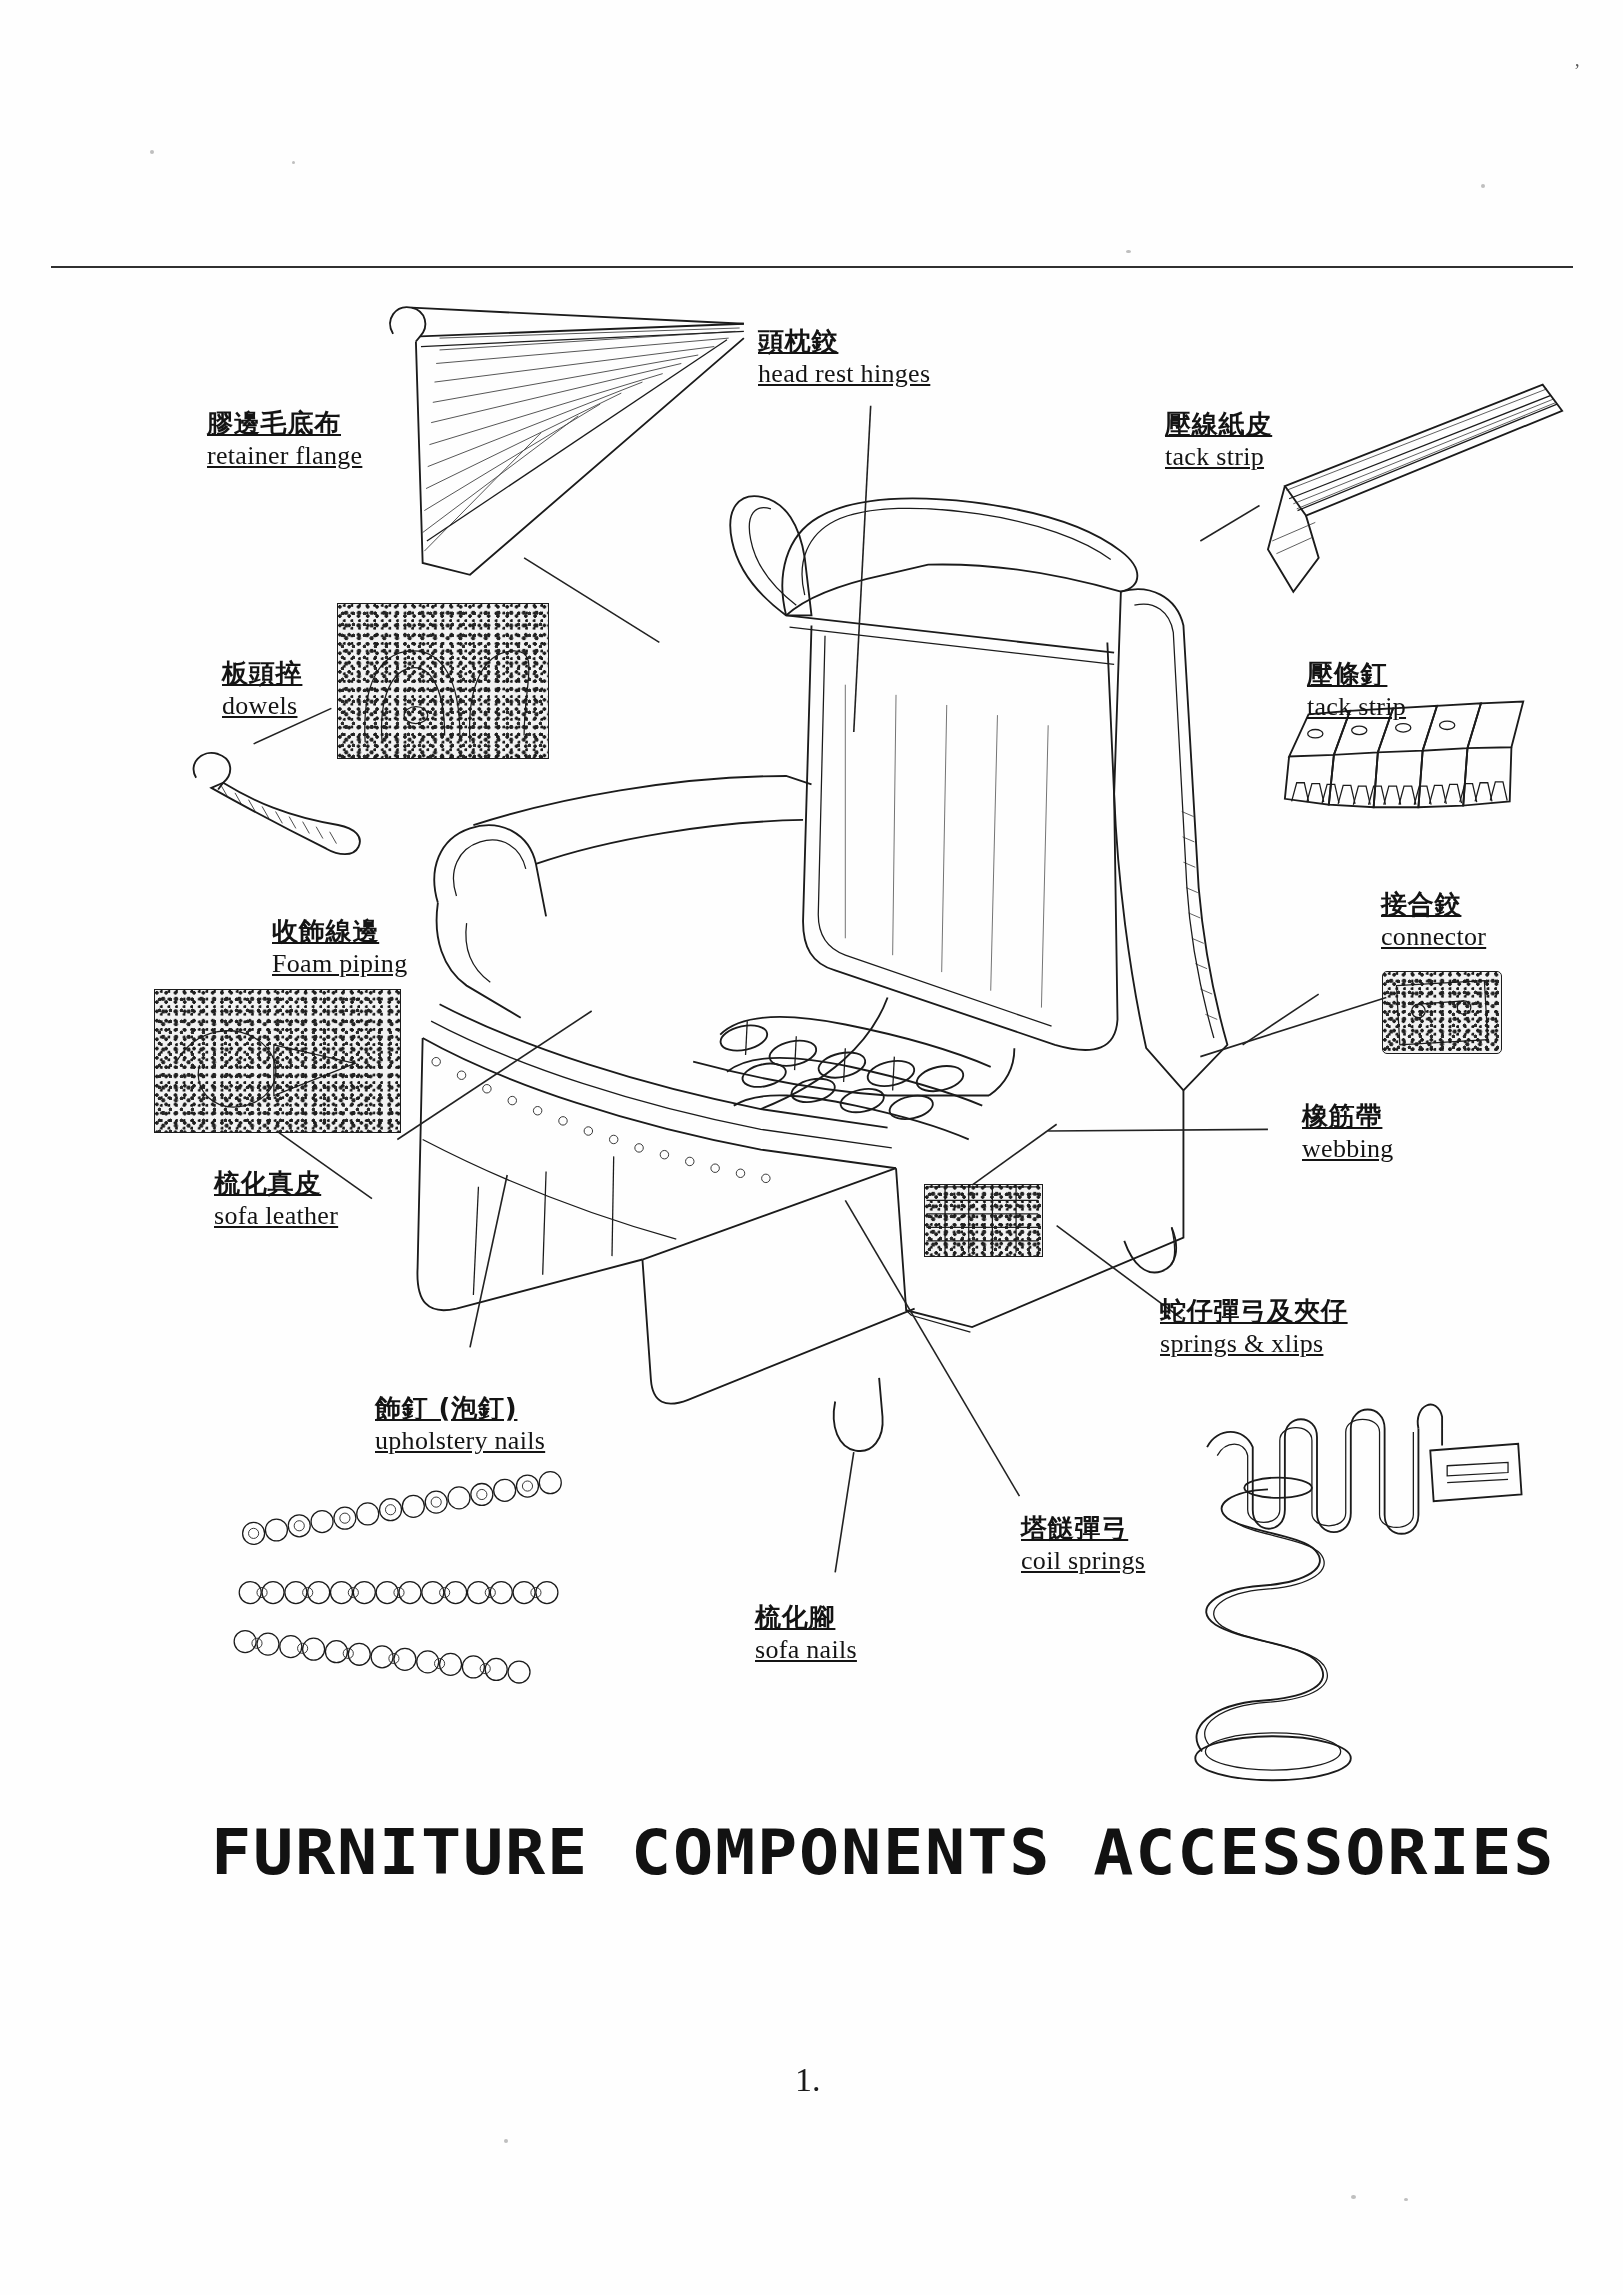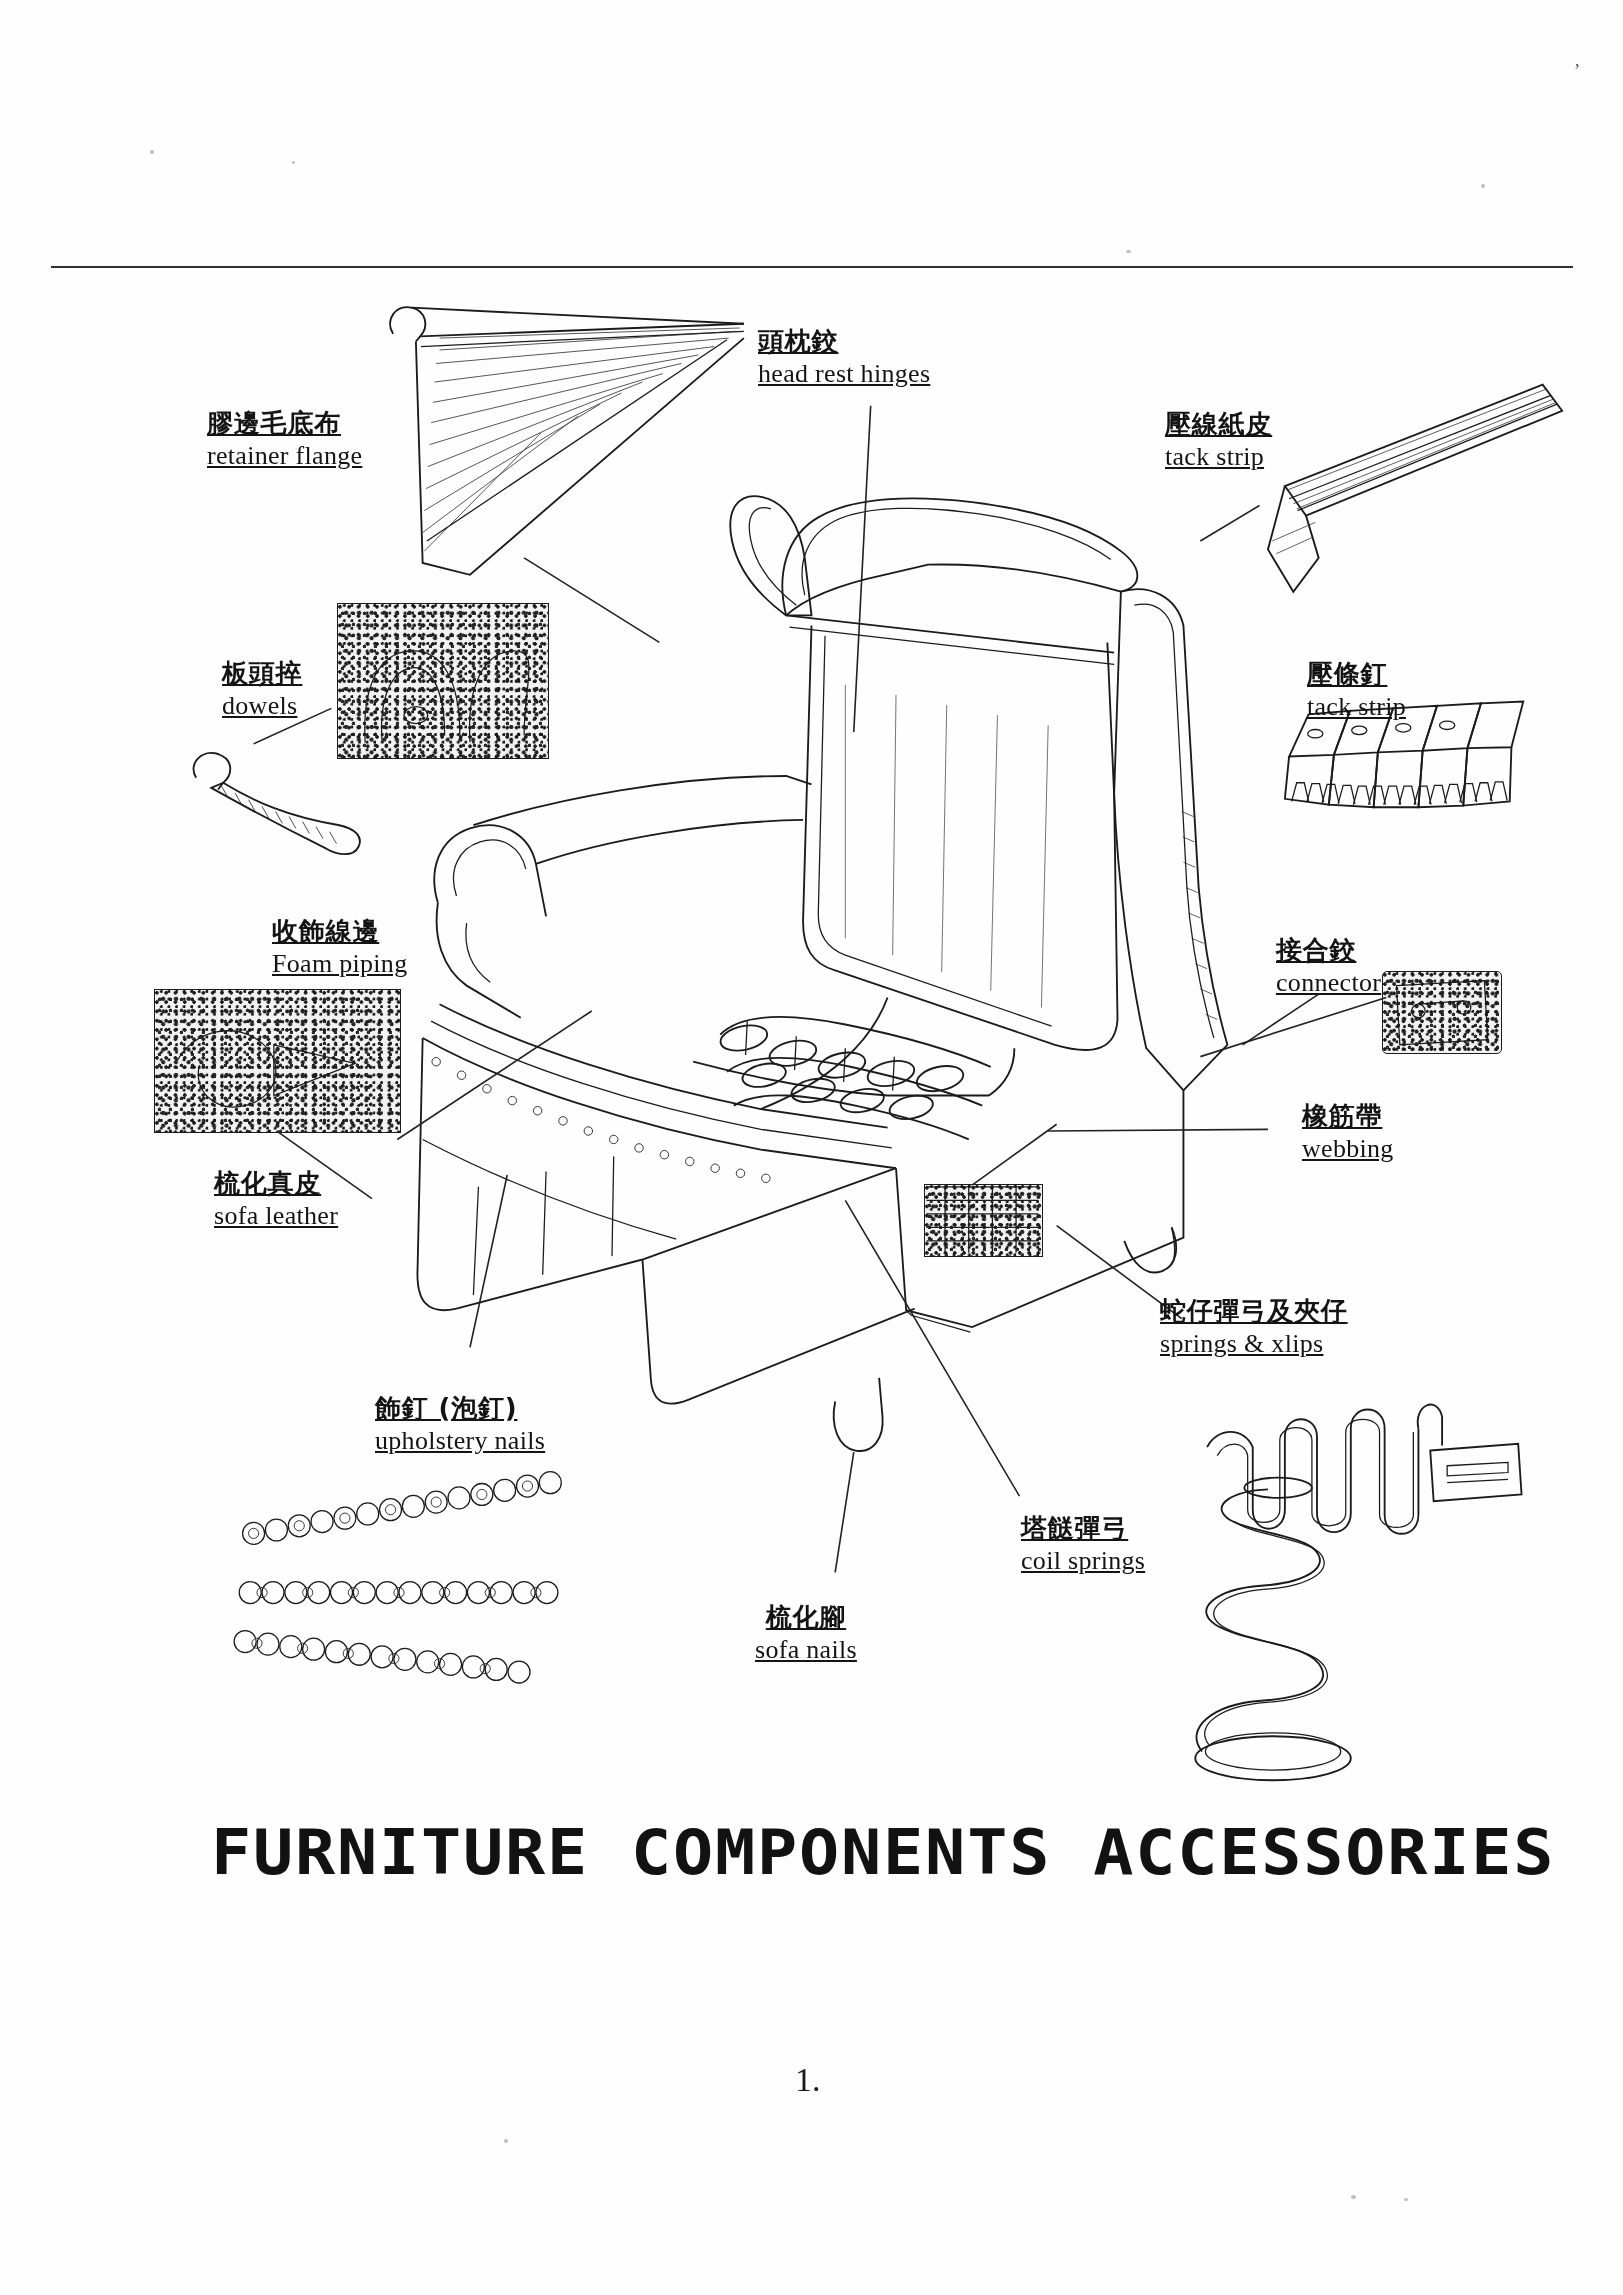--- a/index.html
+++ b/index.html
@@ -535,21 +535,21 @@
   <div class="label" style="left:222px; top:658px;">
     <span class="cn">板頭捽</span>
     <span class="en">dowels</span>
   </div>
 
   <div class="label" style="left:236px; top:916px;margin-left:36px;">
     <span class="cn">收飾線邊</span>
     <span class="en">Foam  piping</span>
   </div>
 
-  <div class="label" style="left:1276px; top:889px;margin-top:46px;">
+  <div class="label" style="left:1381px; top:889px;">
     <span class="cn">接合鉸</span>
     <span class="en">connector</span>
   </div>
 
   <div class="label" style="left:1302px; top:1101px;">
     <span class="cn">橡筋帶</span>
     <span class="en">webbing</span>
   </div>
 
   <div class="label" style="left:214px; top:1168px;">
@@ -565,21 +565,21 @@
   <div class="label" style="left:1160px; top:1296px;">
     <span class="cn">蛇仔彈弓及夾仔</span>
     <span class="en">springs &amp; xlips</span>
   </div>
 
   <div class="label" style="left:1021px; top:1513px;">
     <span class="cn">塔餸彈弓</span>
     <span class="en">coil springs</span>
   </div>
 
-  <div class="label" style="left:755px; top:1602px;text-align:center;">
+  <div class="label" style="left:755px; top:1602px;">
     <span class="cn">梳化腳</span>
     <span class="en">sofa nails</span>
   </div>
 
   <div id="title-en">FURNITURE COMPONENTS ACCESSORIES</div>
   <div id="page-number">1.</div>
 
 </div>
 
 

